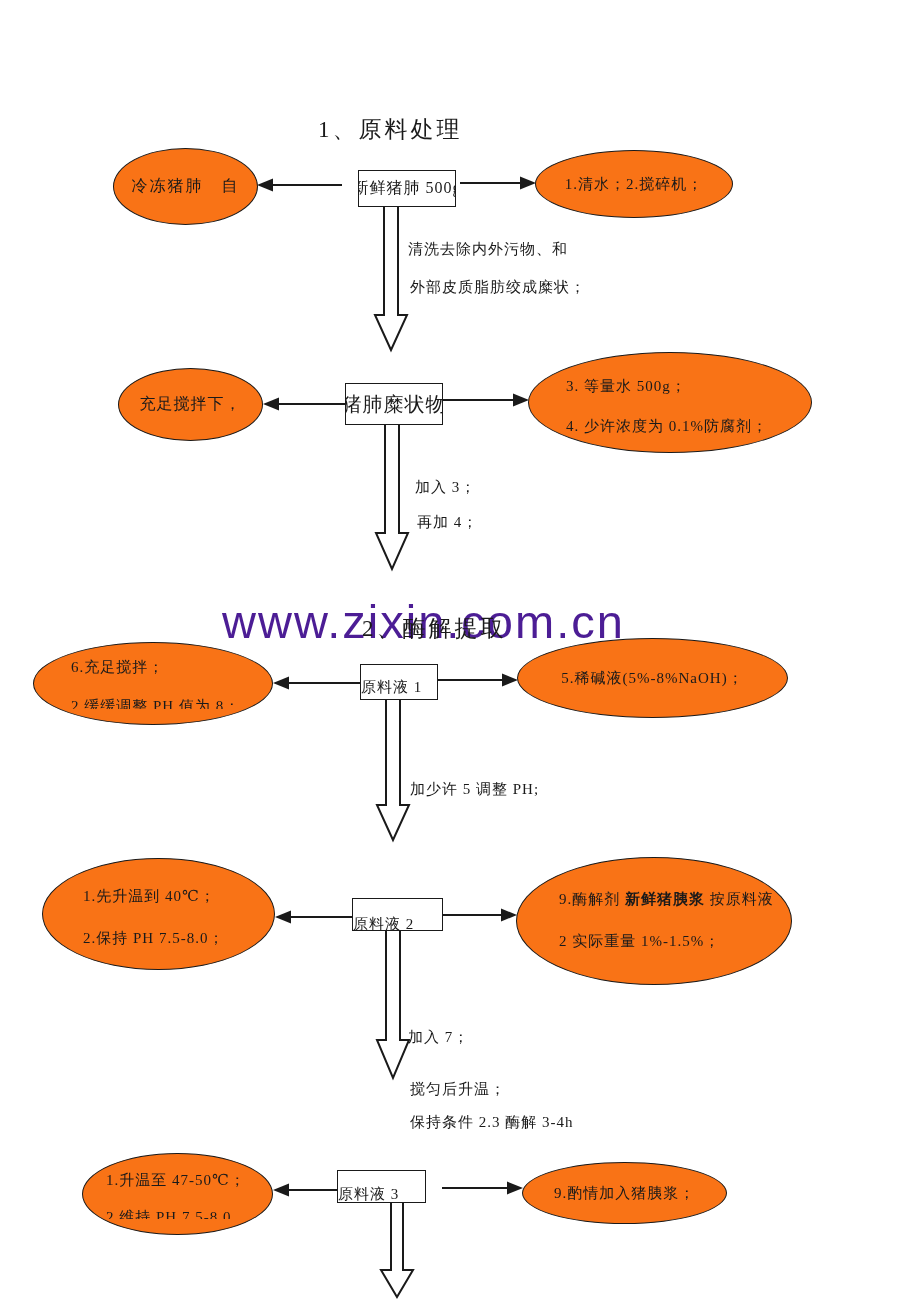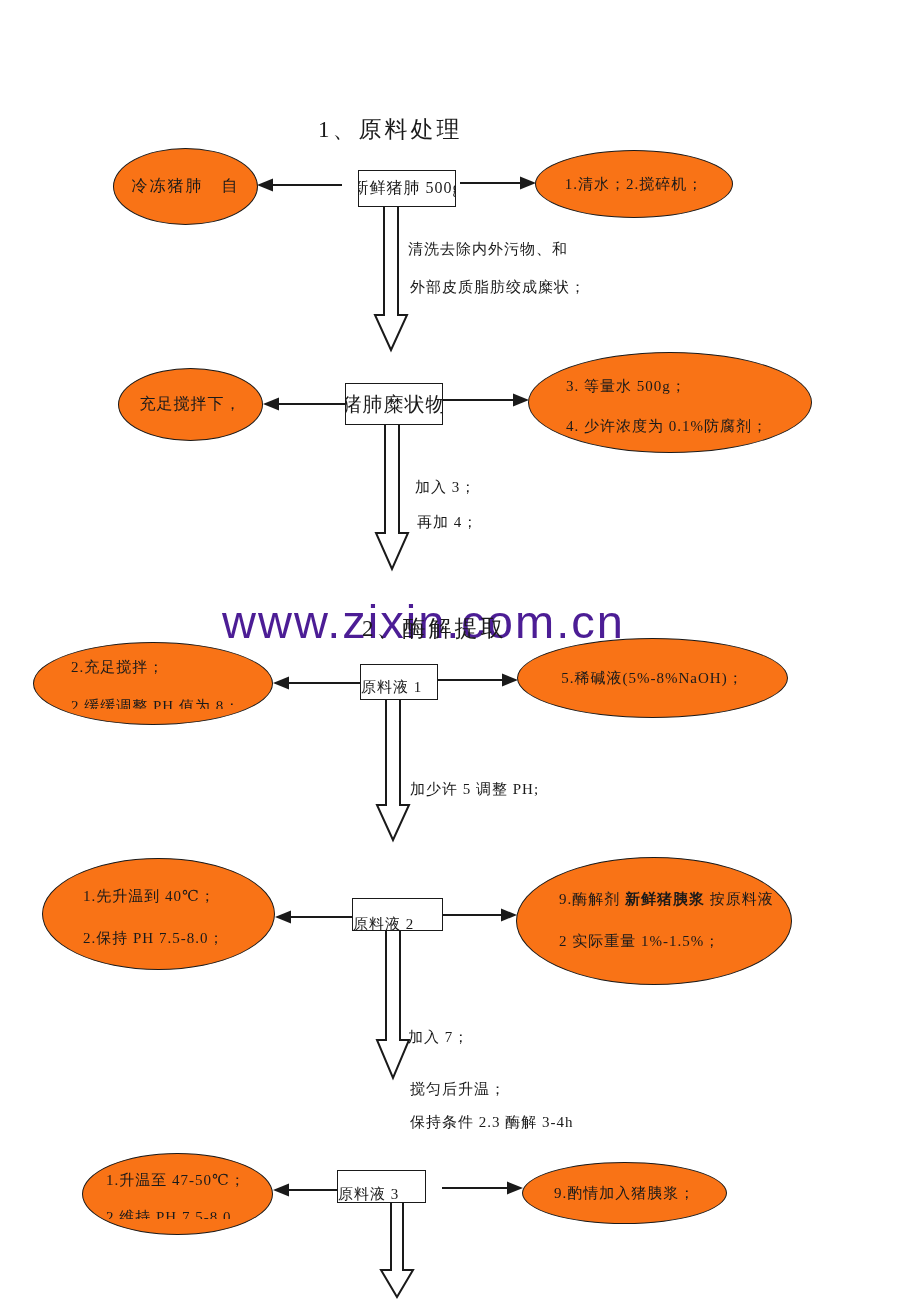--- a/index.html
+++ b/index.html
@@ -110,21 +110,21 @@
     <span class="etext" style="font-size:20px">猪肺糜状物</span>
   </div>
   <div class="ellipse" style="left:528px;top:352px;width:284px;height:101px">
     <div class="tline" style="left:37px;top:24px">3. 等量水 500g；</div>
     <div class="tline" style="left:37px;top:64px">4. 少许浓度为 0.1%防腐剂；</div>
   </div>
   <div class="note" style="left:415px;top:478px">加入 3；</div>
   <div class="note" style="left:417px;top:513px">再加 4；</div>
 
   <div class="ellipse" style="left:33px;top:642px;width:240px;height:83px">
-    <div class="tline" style="left:37px;top:15px">2.充足搅拌；</div>
+    <div class="tline" style="left:37px;top:15px">6.充足搅拌；</div>
     <div class="clip" style="left:37px;top:54px;height:12px;width:190px">
       <span>2.缓缓调整 PH 值为 8；</span>
     </div>
   </div>
   <div class="box" style="left:360px;top:664px;width:78px;height:36px">
     <div class="boxlabel" style="top:13px">原料液 1</div>
   </div>
   <div class="ellipse center" style="left:517px;top:638px;width:271px;height:80px">
     <span class="etext">5.稀碱液(5%-8%NaOH)；</span>
   </div>

